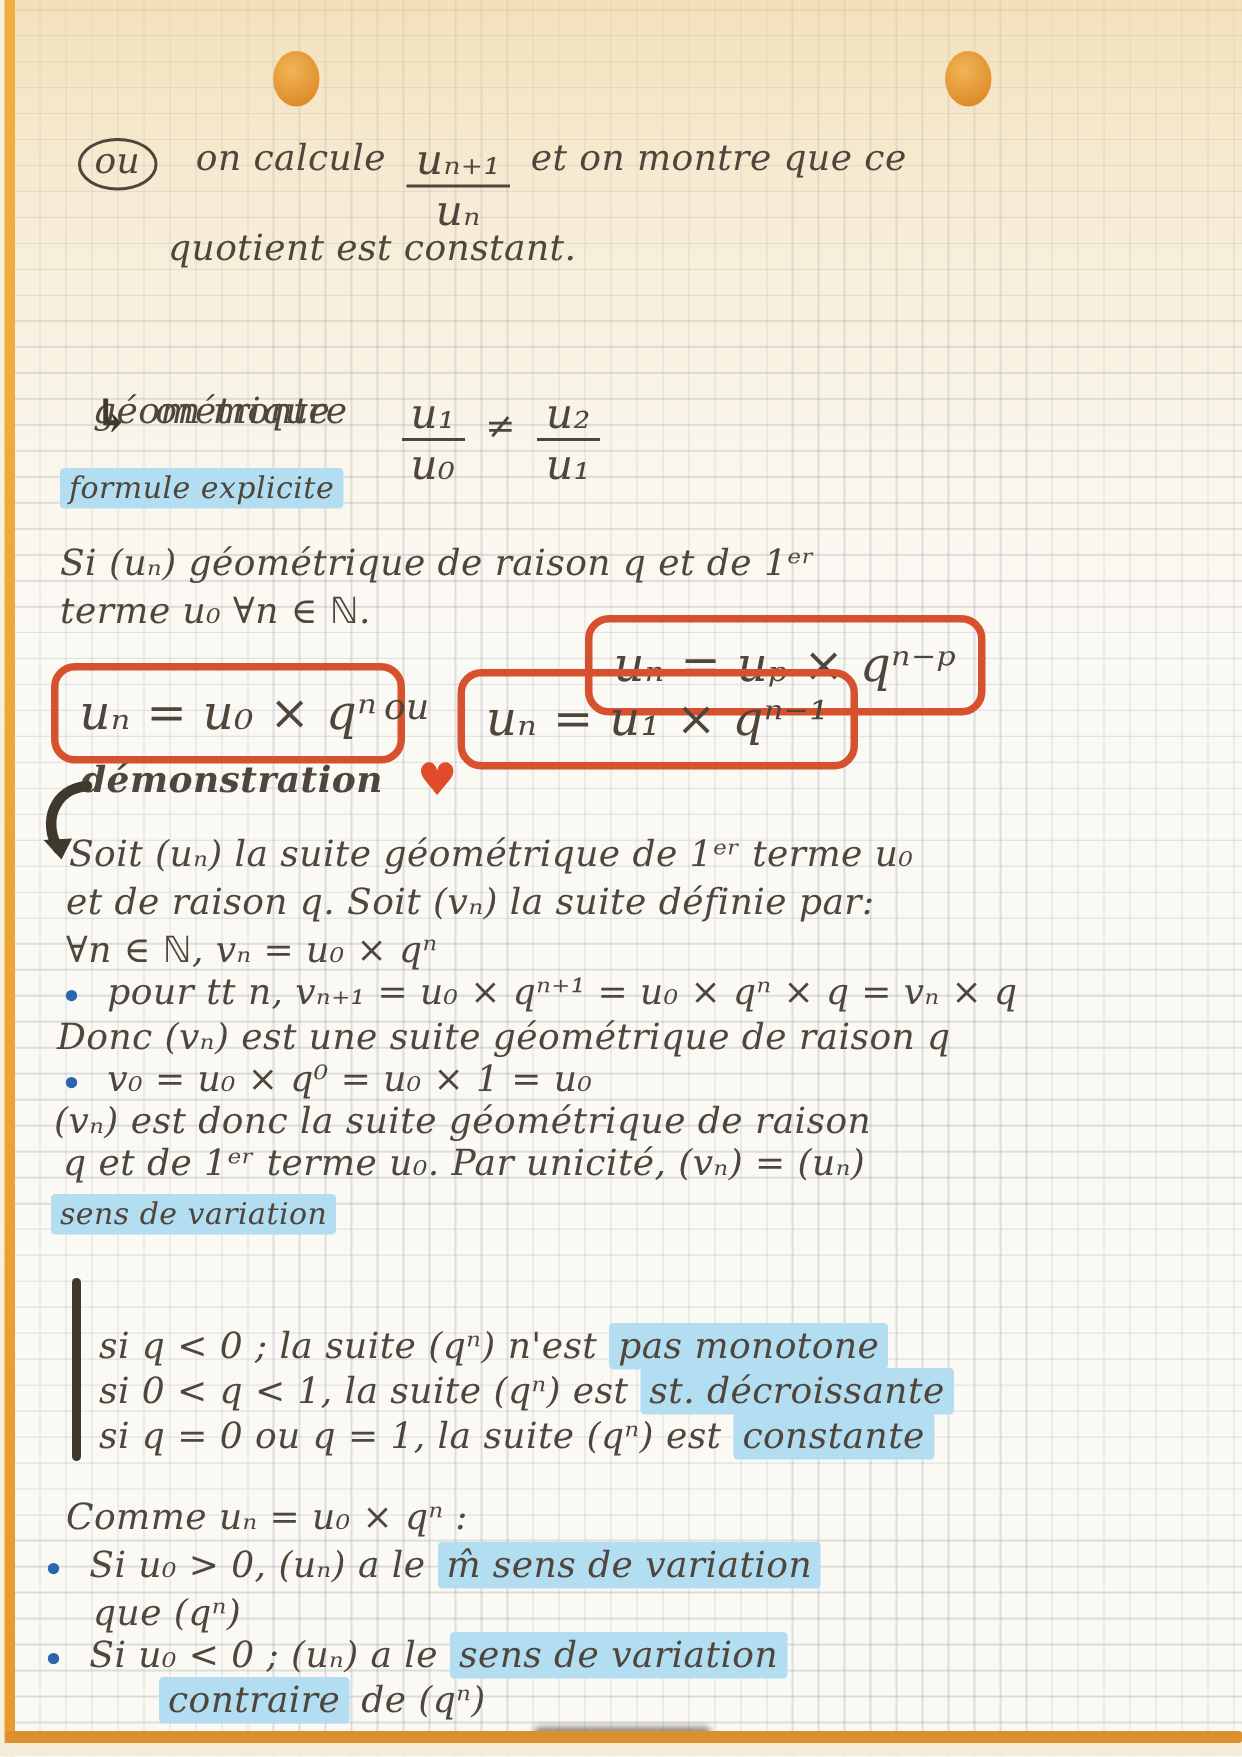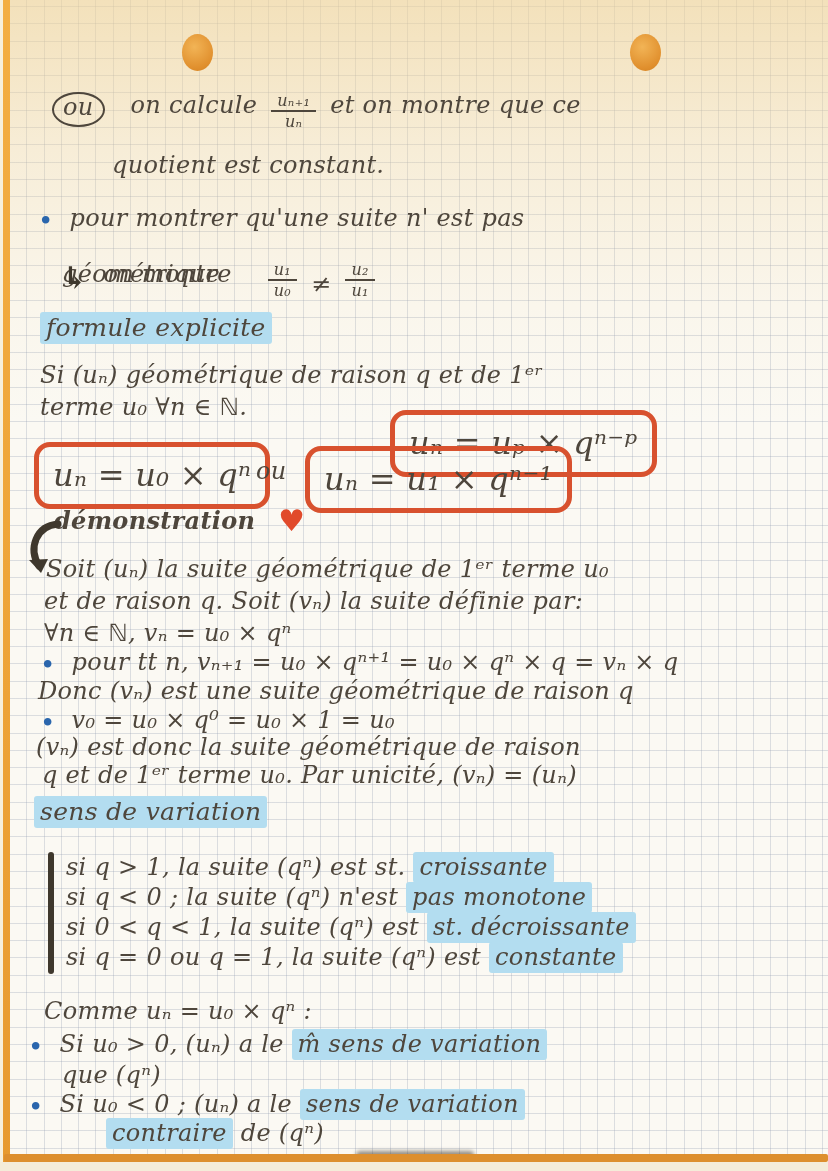--- a/index.html
+++ b/index.html
@@ -17,27 +17,27 @@
       linear-gradient(to bottom, rgba(238,210,152,0.62), rgba(238,210,152,0.30) 13%, rgba(238,210,152,0.08) 26%, rgba(238,210,152,0) 36%),
       repeating-linear-gradient(to right, rgba(146,156,176,0.30) 0 1px, transparent 1px 17.3px),
       repeating-linear-gradient(to bottom, rgba(146,156,176,0.30) 0 1px, transparent 1px 17.3px);
     background-position:0 0, 9px 0, 0 6px;
     letter-spacing:.3px;
   }
   .line{position:absolute;white-space:nowrap;font-size:24px;line-height:1.15;}
   .row{display:flex;align-items:flex-start;gap:10px;}
   .bullet{color:#2a66ad;font-style:normal;font-size:26px;margin-right:8px;line-height:1;position:relative;top:4px;}
   .badge{display:inline-block;border:2.5px solid #4e463c;border-radius:50%;padding:0 9px 3px;margin-right:16px;}
-  .frac{display:inline-block;text-align:center;vertical-align:top;line-height:1.08;font-size:16px;margin:0 4px;}
+  .frac{display:inline-block;text-align:center;vertical-align:top;line-height:1.08;font-size:28px;margin:0 4px;}
   .frac .num{display:block;border-bottom:2.5px solid #4e463c;padding:0 6px 1px;}
   .frac .den{display:block;padding-top:1px;}
   .neq{margin-top:10px;display:inline-block;}
   .arrow{font-style:normal;font-size:30px;line-height:1;position:relative;top:2px;margin-right:6px;color:#3f382d;font-weight:bold;}
   .hl{background:#b3ddf0;padding:1px 6px 2px;border-radius:3px;}
-  .heading{font-size:25px;}
+  .heading{font-size:20px;}
   .redbox{position:absolute;border:5px solid #d8512e;border-radius:16px;padding:9px 14px 10px;font-size:32px;white-space:nowrap;background:transparent;}
   .heart{color:#e14a2b;font-style:normal;font-size:30px;margin-left:14px;vertical-align:-2px;}
   .vbar{position:absolute;left:48px;top:852px;width:6px;height:122px;background:#3f382d;border-radius:3px;}
   .dot{position:absolute;width:31px;height:37px;border-radius:50%;
        background:radial-gradient(circle at 40% 35%, #f2b456, #e08f2d 70%, #d07f22);}
   .edge-stripe{position:absolute;left:0;top:0;width:3px;height:1171px;background:#f7f0dc;}
   .edge-orange{position:absolute;left:3px;top:0;width:7px;height:1171px;
        background:linear-gradient(to bottom,#f3ae42,#eda336 60%,#e79a2f);}
   .bottom-strip{position:absolute;left:4px;top:1154px;width:824px;height:8px;background:#dd8f2e;border-radius:2px;}
   .bottom-paper{position:absolute;left:0;top:1162px;width:828px;height:9px;background:#f4ecd9;}
@@ -58,24 +58,20 @@
     <span class="badge">ou</span>
     <span>on calcule</span>
     <span class="frac">
       <span class="num">uₙ₊₁</span>
       <span class="den">uₙ</span>
     </span>
     <span>et on montre que ce</span>
   </div>
   <div class="line" style="left:112px;top:152px;">quotient est constant.</div>
 
-  <div class="line" style="left:38px;top:204px;">
-    <span class="bullet">•</span>
-    <span>pour montrer qu'une suite n' est pas</span>
-  </div>
   <div class="line" style="left:62px;top:237px;margin-top:24px;">géométrique</div>
   <div class="line row" style="left:62px;top:261px;">
     <span class="arrow">↳</span>
     <span>on montre</span>
     <span class="frac" style="margin-left:26px;">
       <span class="num">u₁</span>
       <span class="den">u₀</span>
     </span>
     <span class="neq">≠</span>
     <span class="frac">
@@ -119,23 +115,20 @@
   </div>
   <div class="line" style="left:36px;top:734px;">(vₙ) est donc la suite géométrique de raison</div>
   <div class="line" style="left:42px;top:762px;">q et de 1ᵉʳ terme u₀.  Par unicité, (vₙ) = (uₙ)</div>
 
   <div class="line heading" style="left:34px;top:798px;">
     <span class="hl">sens de variation</span>
   </div>
 
   <div class="vbar"></div>
 
-  <div class="line" style="left:66px;top:854px;">
-    <span>si q &gt; 1, la suite (qⁿ) est st. </span><span class="hl">croissante</span>
-  </div>
   <div class="line" style="left:66px;top:884px;">
     <span>si q &lt; 0 ; la suite (qⁿ) n'est </span><span class="hl">pas monotone</span>
   </div>
   <div class="line" style="left:66px;top:914px;">
     <span>si 0 &lt; q &lt; 1, la suite (qⁿ) est </span><span class="hl">st. décroissante</span>
   </div>
   <div class="line" style="left:66px;top:944px;">
     <span>si q = 0 ou q = 1, la suite (qⁿ) est </span><span class="hl">constante</span>
   </div>
 

